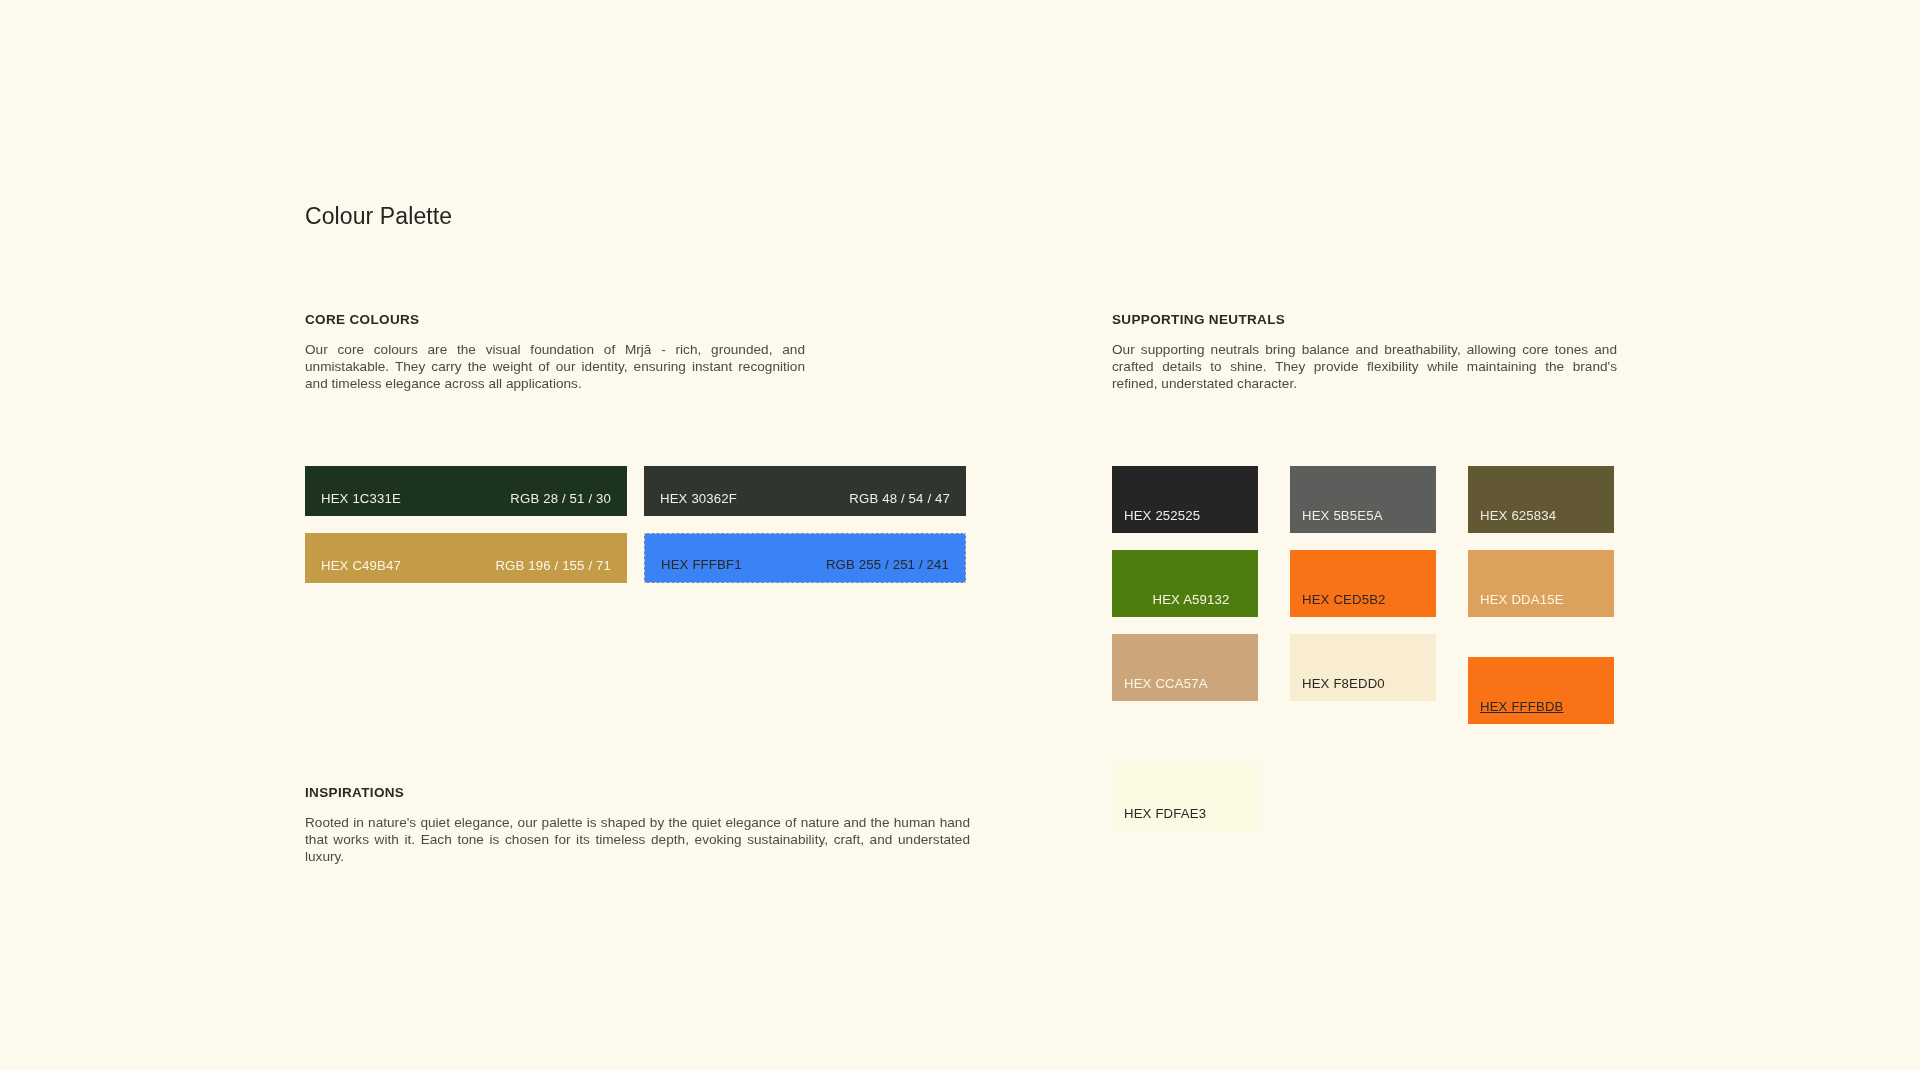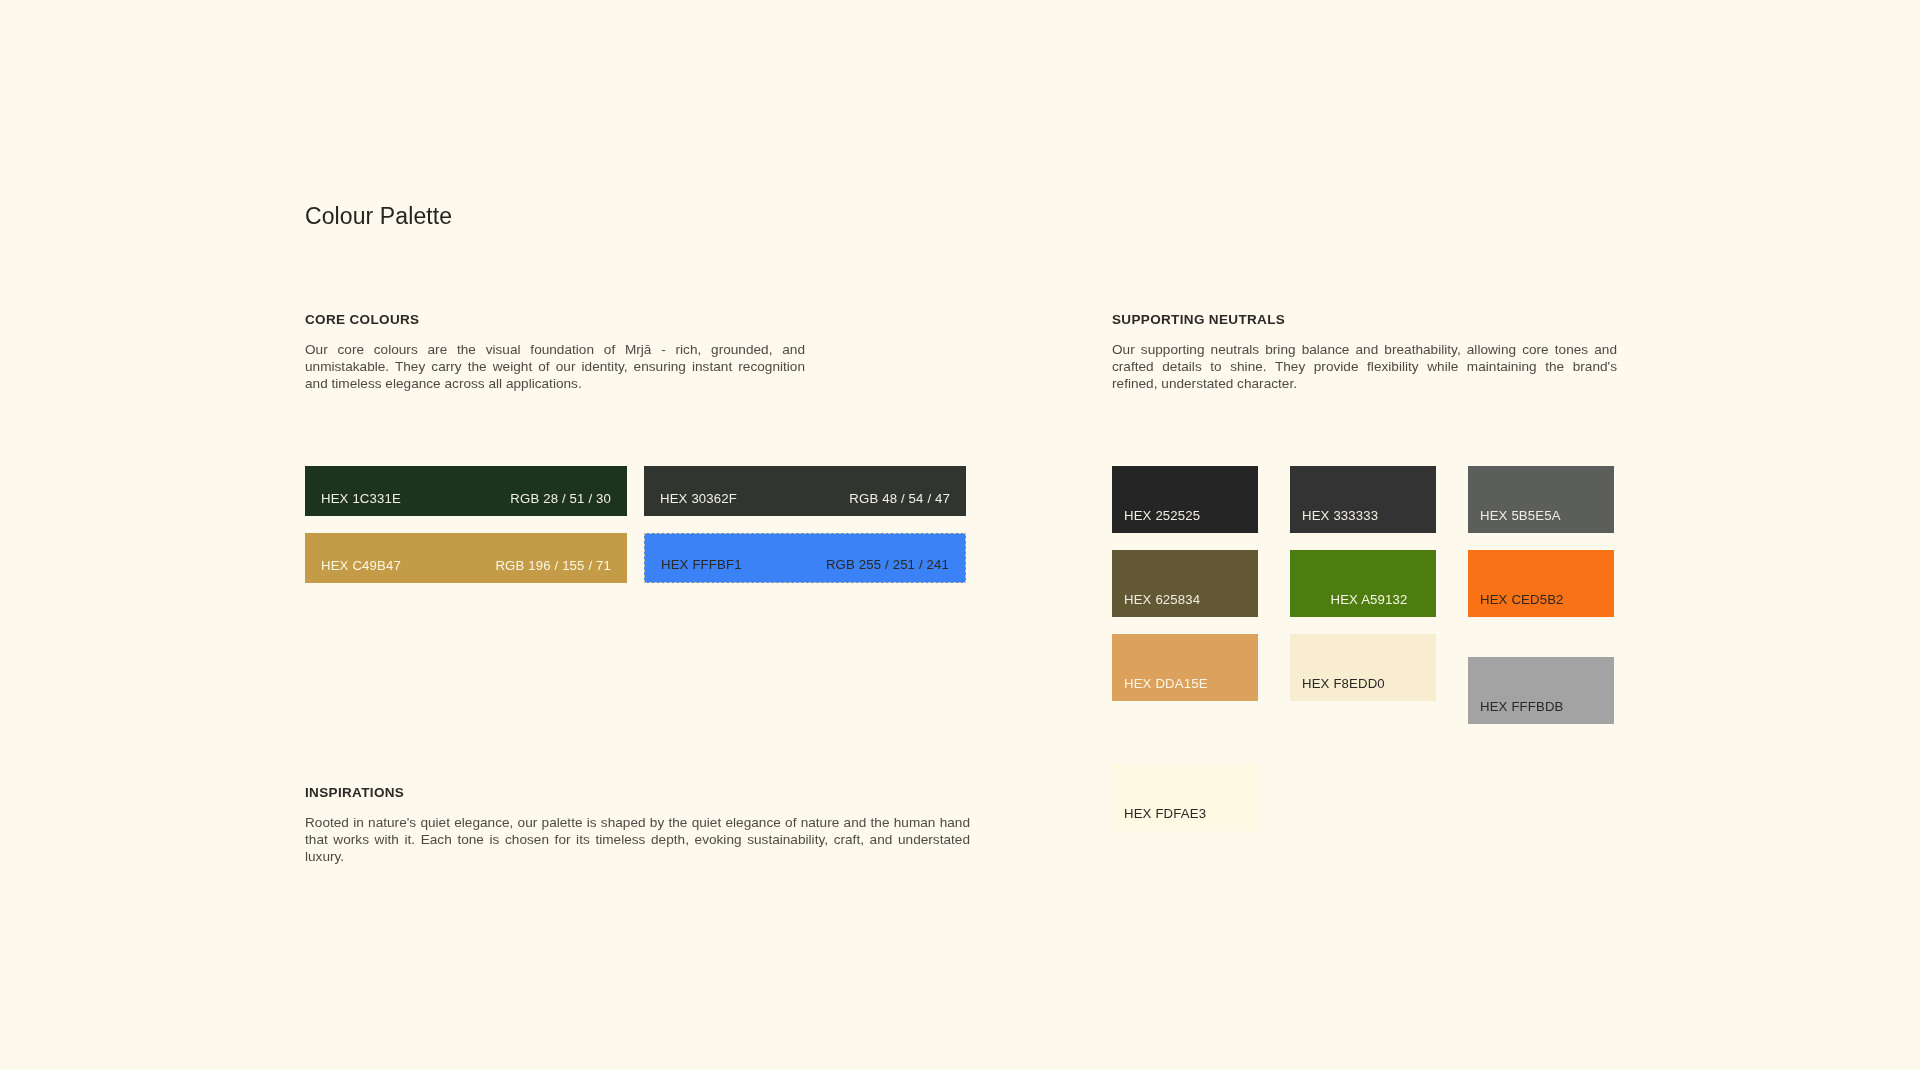--- a/index.html
+++ b/index.html
@@ -147,42 +147,42 @@
 
   <div class="col col-right">
     <div class="section-label">SUPPORTING NEUTRALS</div>
     <p class="section-body">Our supporting neutrals bring balance and breathability, allowing core tones and crafted details to shine. They provide flexibility while maintaining the brand's refined, understated character.</p>
   </div>
 
   <div class="neutral-grid">
       <div class="neutral-sw" style="background: rgb(37, 37, 37); color: rgb(240, 237, 227);">
         <span>HEX 252525</span>
       </div>
-      <div class="neutral-sw" style="background: rgb(51, 51, 51); color: rgb(240, 237, 227);">
-        <span>HEX 333333</span>
-      </div>
       <div class="neutral-sw" style="background: rgb(91, 94, 90); color: rgb(240, 237, 227);">
         <span>HEX 5B5E5A</span>
       </div>
       <div class="neutral-sw" style="background: rgb(98, 88, 52); color: rgb(240, 237, 227);">
         <span>HEX 625834</span>
       </div>
       <div class="neutral-sw" style="background: #4d7c0f; color: rgb(251, 246, 230); justify-content: center;">
         <span>HEX A59132</span>
       </div>
       <div class="neutral-sw" style="background: #f97316; color: rgb(43, 40, 37);">
         <span>HEX CED5B2</span>
       </div>
       <div class="neutral-sw" style="background: rgb(221, 161, 94); color: rgb(251, 246, 230);">
         <span>HEX DDA15E</span>
       </div>
+      <div class="neutral-sw" style="background: rgb(204, 165, 122); color: rgb(251, 246, 230);">
+        <span>HEX CCA57A</span>
+      </div>
       <div class="neutral-sw" style="background: rgb(248, 237, 208); color: rgb(43, 40, 37);">
         <span>HEX F8EDD0</span>
       </div>
-      <div class="neutral-sw row4" style="background: #a3a3a3; color: rgb(43, 40, 37);">
+      <div class="neutral-sw row4" style="background: #f97316; color: rgb(43, 40, 37); text-decoration: underline;">
         <span>HEX FFFBDB</span>
       </div>
       <div class="neutral-sw row4" style="background: rgb(253, 250, 227); color: rgb(43, 40, 37);">
         <span>HEX FDFAE3</span>
       </div>
     </div>
 
   <div class="inspirations">
     <div class="section-label">INSPIRATIONS</div>
     <p class="section-body">Rooted in nature's quiet elegance, our palette is shaped by the quiet elegance of nature and the human hand that works with it. Each tone is chosen for its timeless depth, evoking sustainability, craft, and understated luxury.</p>

